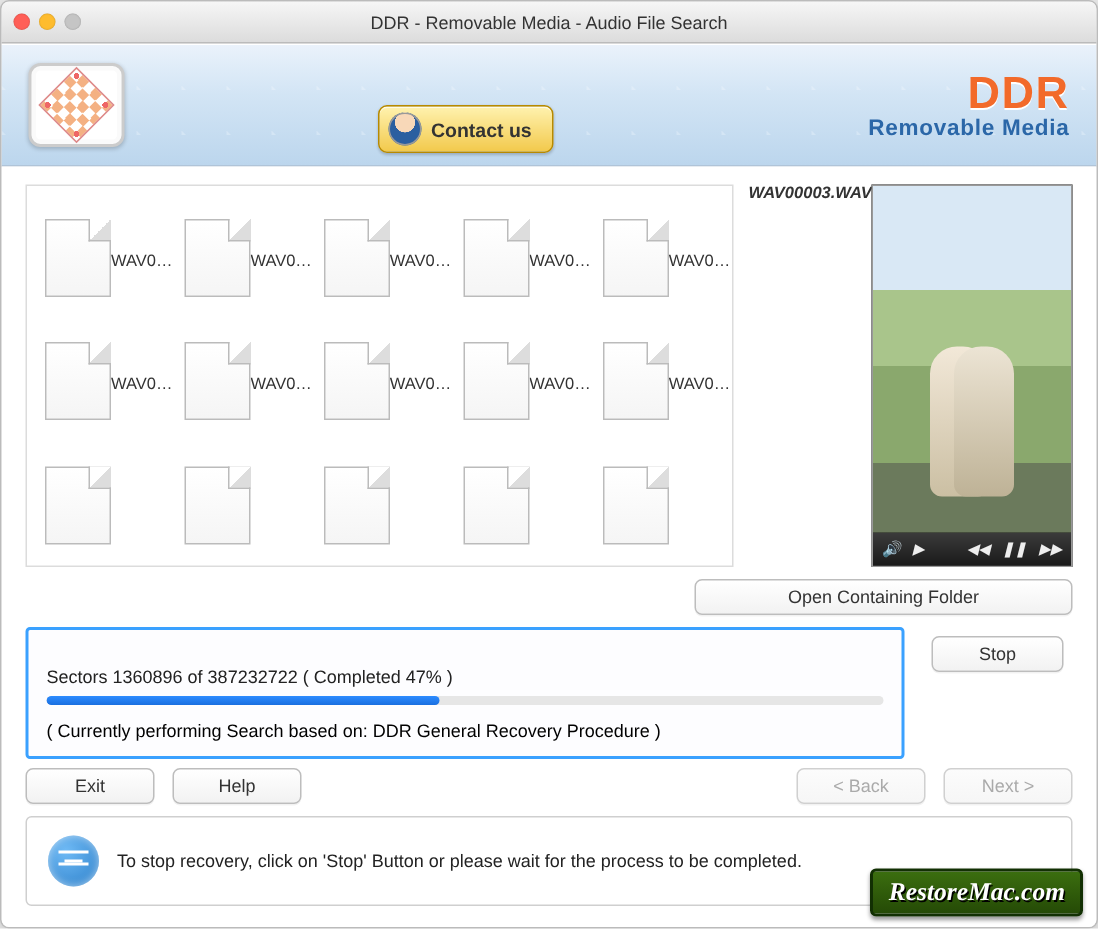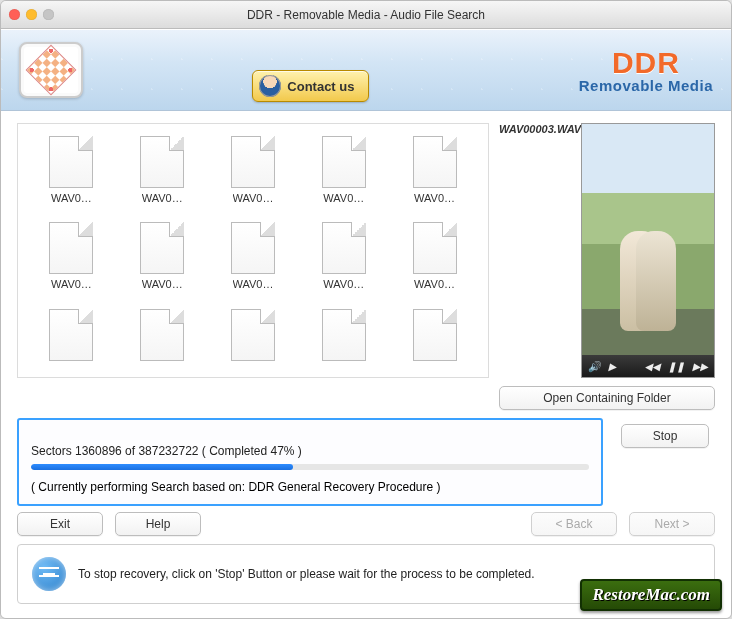--- a/index.html
+++ b/index.html
@@ -90,21 +90,21 @@
     cursor: pointer;
     margin-left: -40px;
     margin-top: 32px;
   }
   .contact-btn .person {
     width: 22px; height: 22px; border-radius: 50%;
     background: radial-gradient(circle at 50% 30%, #f8d8b8 35%, #2b5fa0 36%);
     box-shadow: 0 0 0 1px #999 inset;
   }
   .brand {
-    text-align: center;
+    text-align: right;
     line-height: 1;
   }
   .brand .ddr {
     font-family: "Arial Black", Arial, sans-serif;
     font-size: 30px; color: #f26a2a; font-weight: 900; letter-spacing: 1px;
     text-shadow: 0 1px 0 #fff;
   }
   .brand .sub {
     color: #2b67a8; font-size: 15px; font-weight: bold; letter-spacing: 0.5px;
   }
@@ -129,21 +129,21 @@
   }
   .file-grid {
     display: grid;
     grid-template-columns: repeat(5, 1fr);
     gap: 6px 8px;
     padding: 12px 12px 0 12px;
     height: 100%;
     overflow: hidden;
   }
   .file-item {
-    display: flex; flex-direction: column; align-items: center;
+    display: flex; flex-direction: row; align-items: center;
     font-size: 11px; color: #333;
   }
   .file-icon {
     width: 44px; height: 52px;
     background: linear-gradient(#fff,#f5f5f5);
     border: 1px solid #bbb;
     position: relative;
     margin-bottom: 4px;
   }
   .file-icon::after {
@@ -417,21 +417,21 @@
               <span class="pbtn">◀◀</span>
               <span class="pbtn">❚❚</span>
               <span class="pbtn">▶▶</span>
             </div>
           </div>
         </div>
       </div>
     </div>
 
     <div class="open-folder-row">
-      <div class="mac-button" style="width:216px;">Open Containing Folder</div>
+      <div class="mac-button" style="width:252px;">Open Containing Folder</div>
     </div>
 
     <div class="progress-row">
       <div class="progress-panel">
         <div class="progress-text">Sectors 1360896 of 387232722    ( Completed  47% )</div>
         <div class="progress-track">
           <div class="progress-fill" style="width:47%"></div>
         </div>
         <div class="procedure-text">( Currently performing Search based on: DDR General Recovery Procedure )</div>
       </div>

